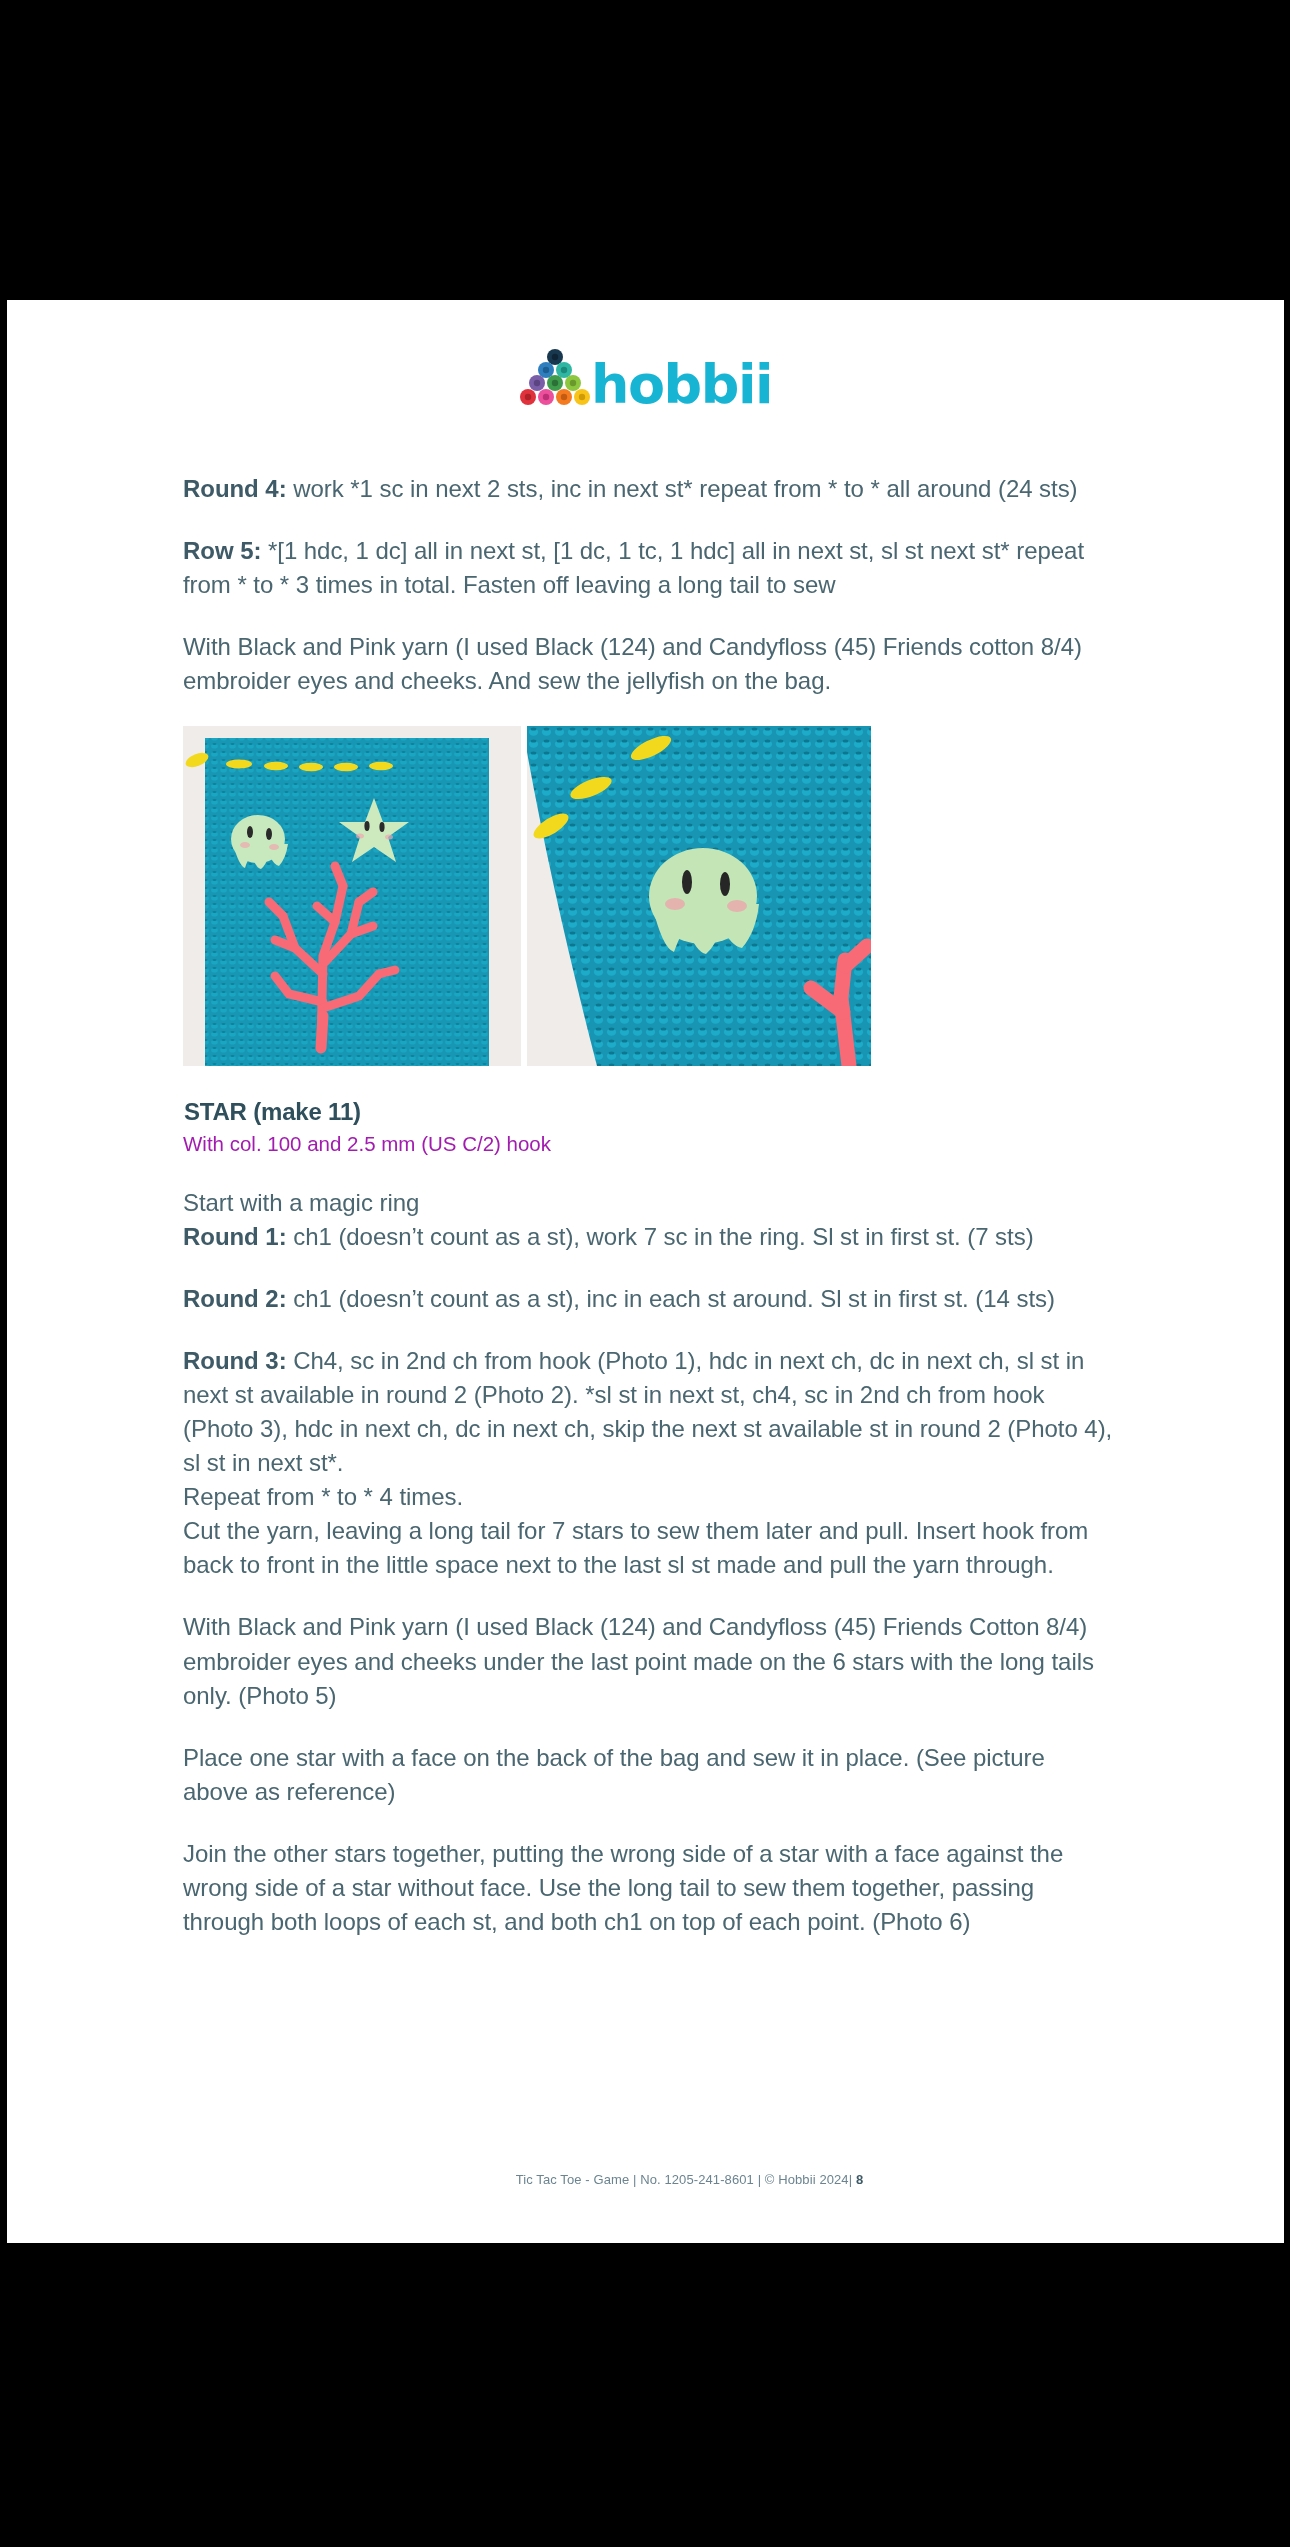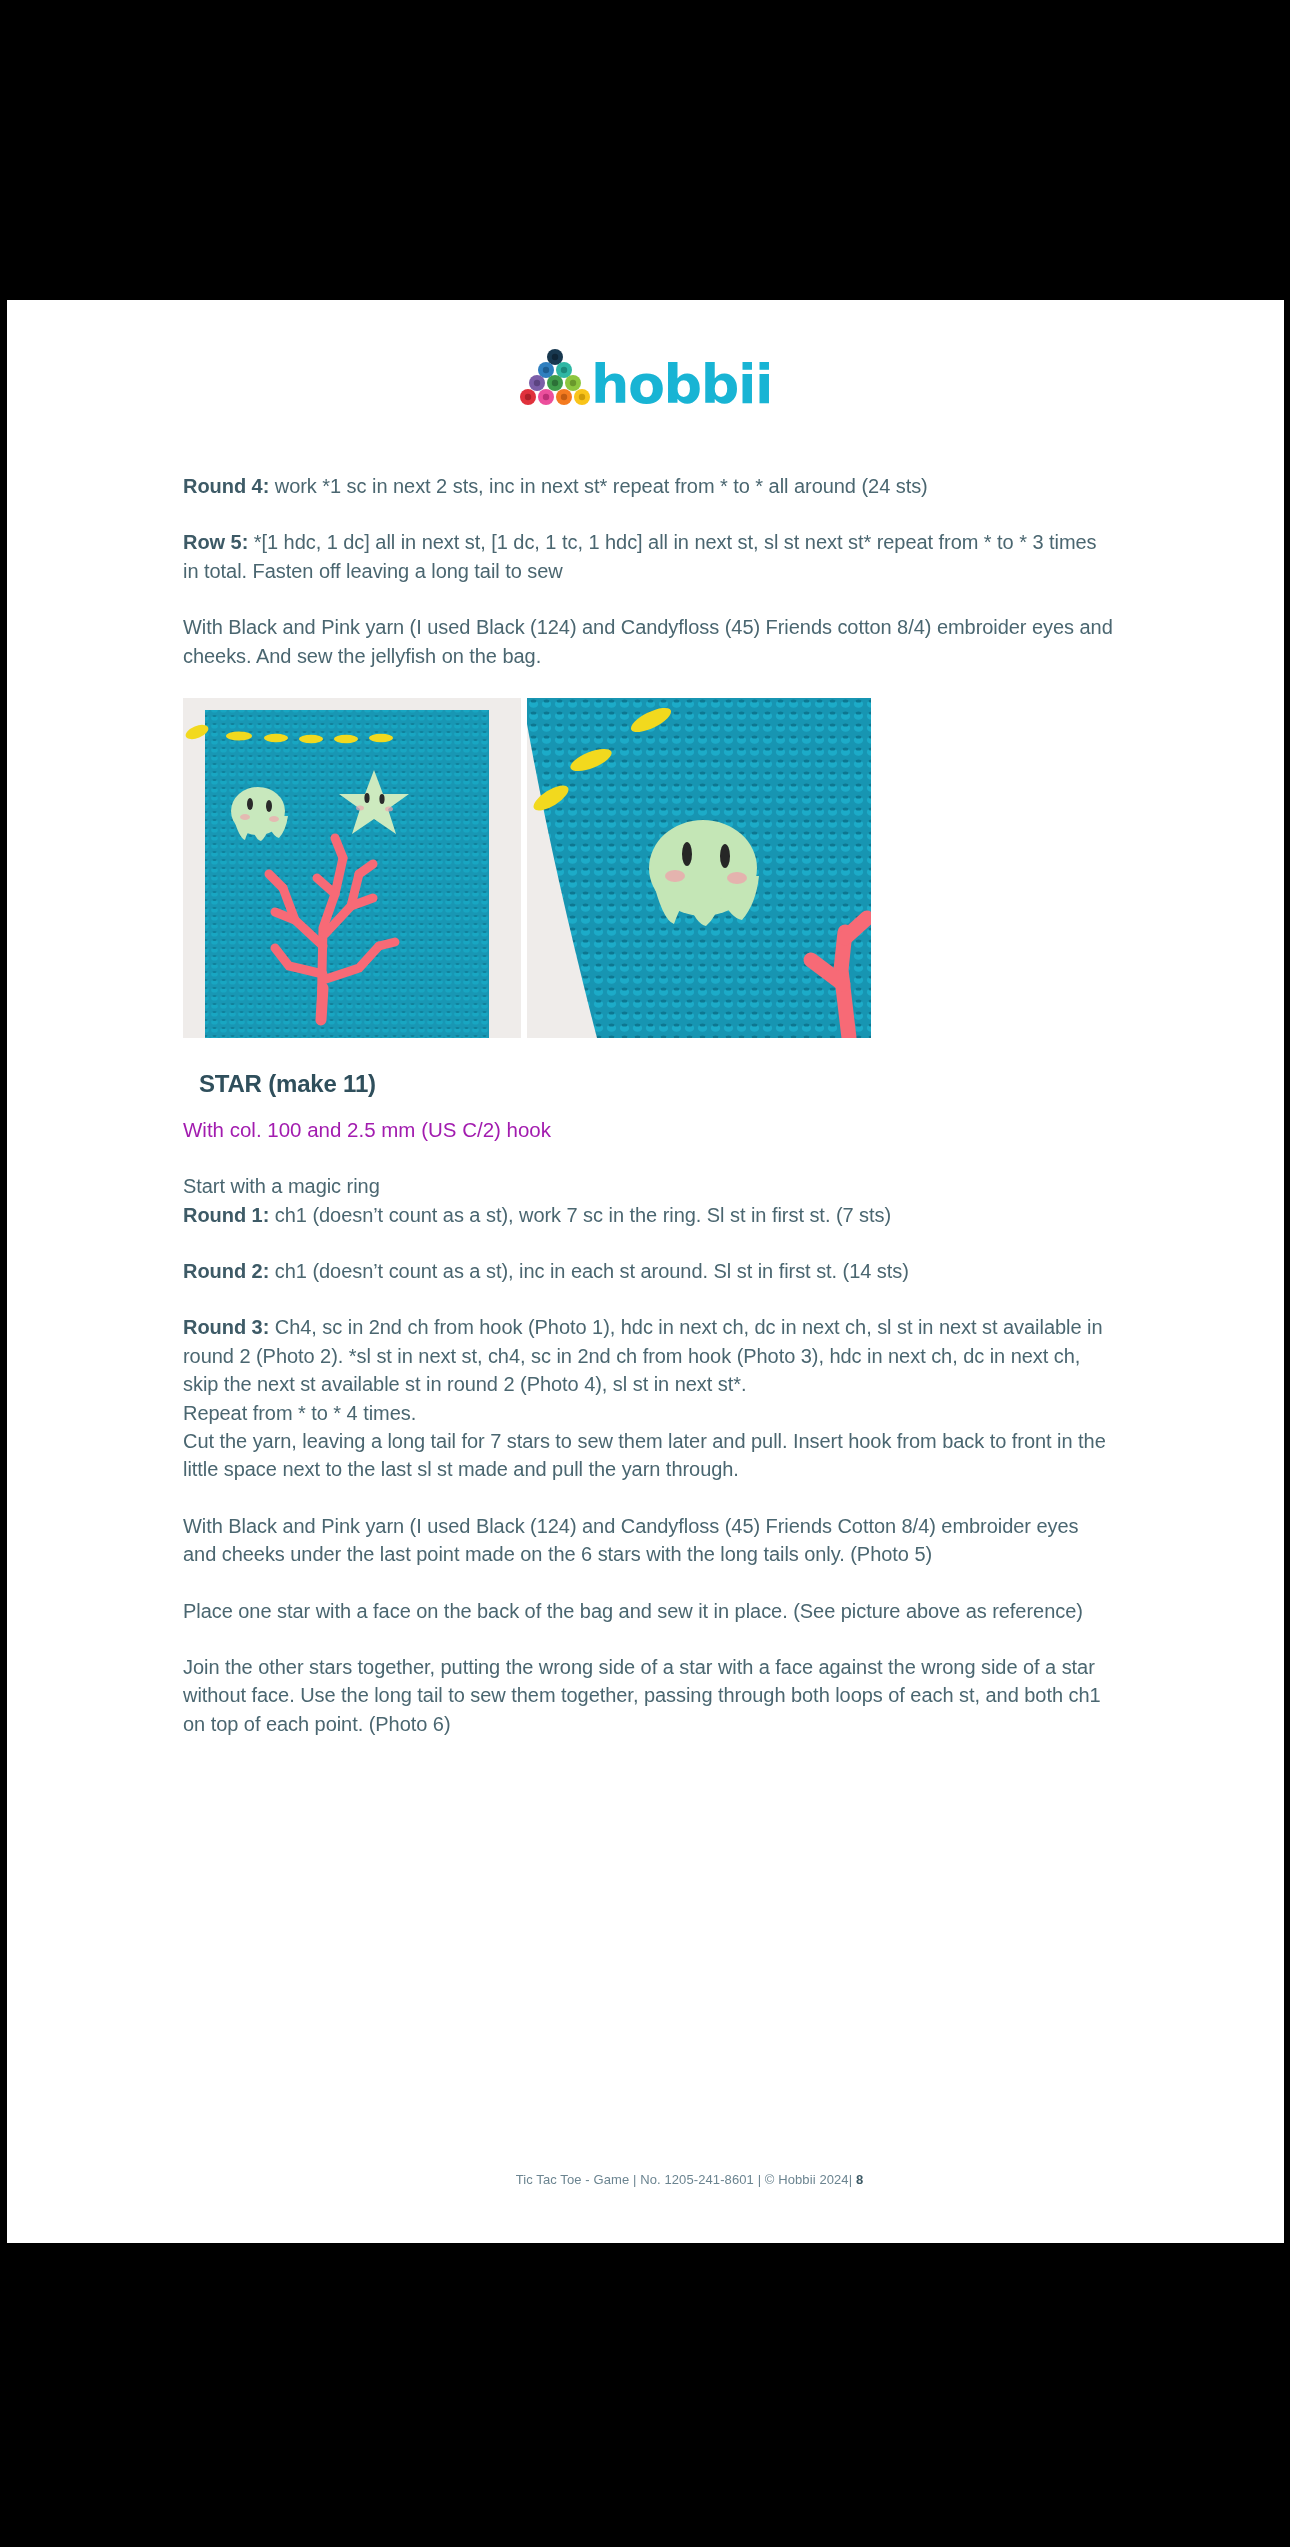--- a/index.html
+++ b/index.html
@@ -59,21 +59,21 @@
   
   .content {
     position: absolute;
     left: 176px;
     top: 172px;
     width: 930px;
   }
   p.para {
     margin: 0 0 28px 0;
     font-family: "Liberation Sans", sans-serif;
-    font-size: 20px;
+    font-size: 24px;
     line-height: 1.42;
     color: #4a6670;
     letter-spacing: -0.05px;
   }
   p.para.tight {
     margin-bottom: 0;
   }
   .b {
     font-weight: 700;
     color: #3d5a66;
@@ -91,21 +91,21 @@
     overflow: hidden;
     background: #e9e6e4;
   }
   .photo-a { width: 338px; height: 340px; }
   .photo-b { width: 344px; height: 340px; }
 
   .ph-bg { position:absolute; inset:0; }
 
   
   .section-head {
-    margin: 16px;
+    margin: 1px;
     font-size: 24px;
     font-weight: 700;
     color: #2f4f5c;
     line-height: 1.3;
     letter-spacing: -0.2px;
   }
   .section-sub {
     margin: 0 0 28px 0;
     font-size: 20.5px;
     line-height: 1.42;

